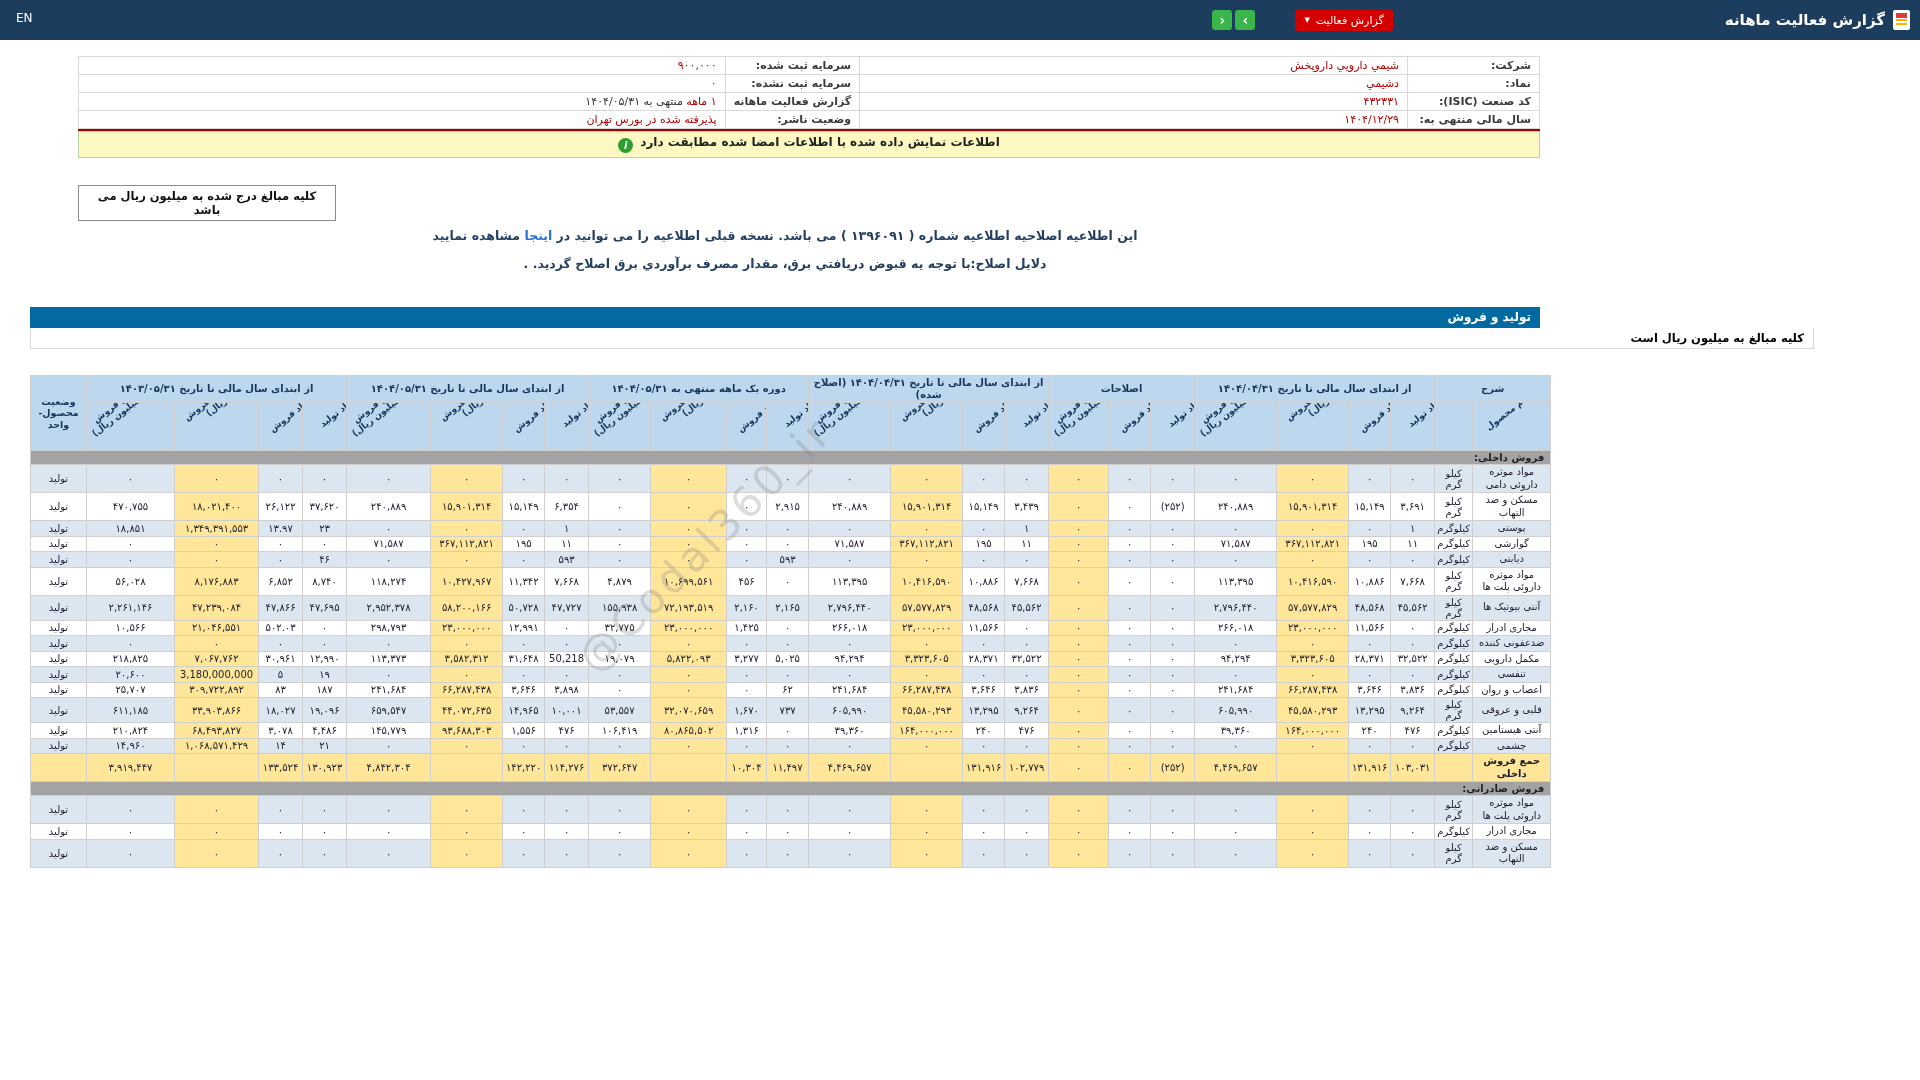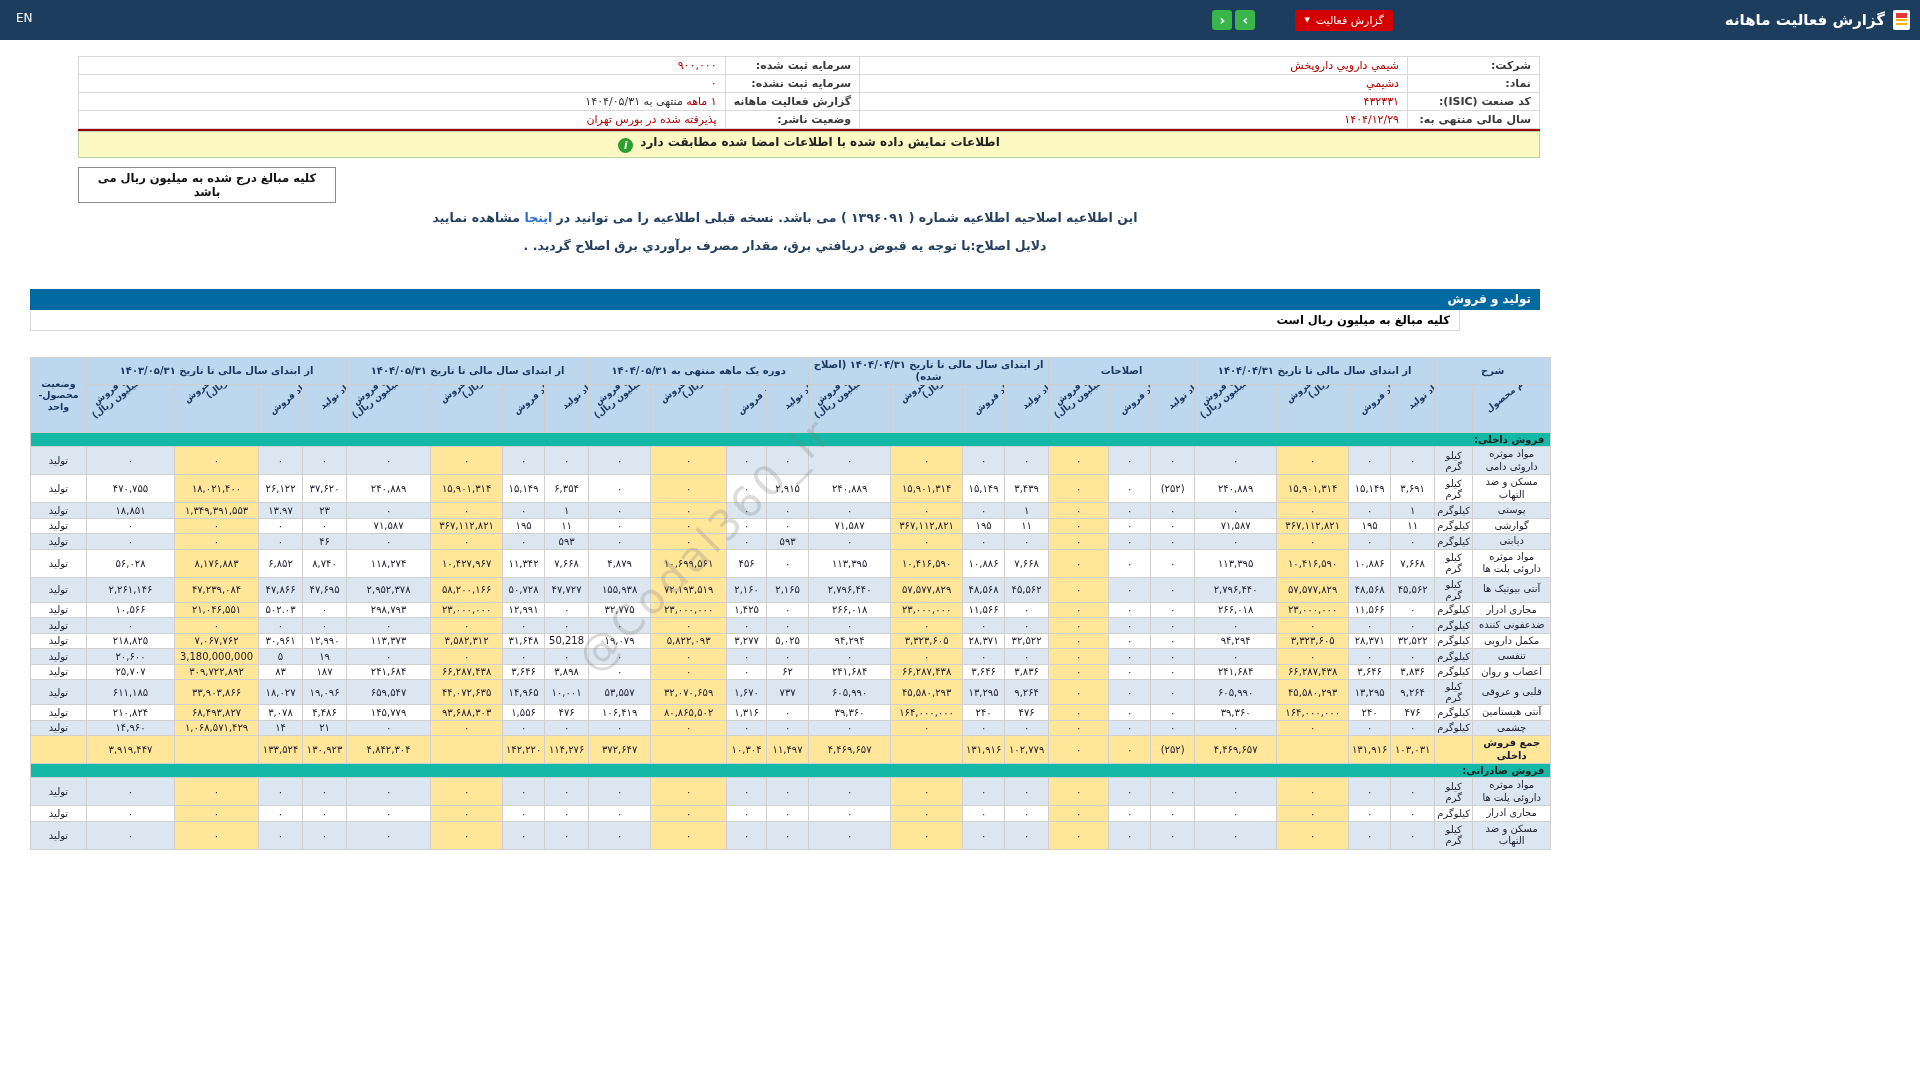--- a/index.html
+++ b/index.html
@@ -32,54 +32,54 @@
   table.info .redval  { color:#b00000; }
 
   
   .signed { margin:0 0 0 78px; width:1462px; background:#fef9c3; border:1px solid #b5d6a7; color:#222;
             font-size:12px; font-weight:bold; text-align:center; padding:3px 0 4px; direction:rtl; }
   .info-icon { display:inline-flex; width:15px; height:15px; border-radius:50%; background:#2e9e2e; color:#fff;
                align-items:center; justify-content:center; font-size:10px; font-weight:bold; font-style:italic;
                margin-right:7px; vertical-align:-3px; }
 
   
-  .amounts { margin:9px 0 0 78px; width:258px; border:1px solid #8c8c8c; background:#fff; padding:3px 6px;
+  .amounts { margin:27px 0 0 78px; width:258px; border:1px solid #8c8c8c; background:#fff; padding:3px 6px;
              font-size:11.5px; font-weight:bold; text-align:center; direction:rtl; color:#111; }
 
   
   .correction { width:1510px; margin:7px 0 0 30px; text-align:center; font-size:12.5px; font-weight:bold;
                 color:#243f60; direction:rtl; }
   .correction a { color:#2a6fd6; text-decoration:none; cursor:pointer;text-align:center; }
   .reason { width:1510px; margin:13px 0 0 30px; text-align:center; font-size:12.5px; font-weight:bold;
             color:#243f60; direction:rtl; }
 
   
   .prod-bar { margin:36px 0 0 30px; width:1510px; background:#0369a1; color:#fff; font-weight:bold; font-size:12px;
               text-align:right; padding:3px 9px 4px; direction:rtl; }
-  .prod-note { margin:0 0 0 30px; width:1430px; border:1px solid #d9d9d9; border-top:none; font-weight:bold;
+  .prod-note { margin:0 0 0 30px; width:1784px; border:1px solid #d9d9d9; border-top:none; font-weight:bold;
                font-size:11.5px; text-align:right; padding:3px 9px; direction:rtl; color:#000; }
 
   
   .tbl-wrap { margin:26px 0 0 30px; width:1510px; position:relative; }
   table.main { width:100%; border-collapse:collapse; direction:rtl; table-layout:fixed; font-size:10px; }
   table.main th, table.main td { border:1px solid #cfcfcf; padding:1px 2px; text-align:center; color:#1c1c2e;
                                  overflow:hidden; }
   table.main thead th { background:#bdd7ee; color:#17365d; font-weight:bold; }
   th.grp { font-size:10px; padding:2px 2px; line-height:1.2; }
   th.status-h { font-size:9.5px; white-space:normal; }
   th.diag { height:48px; position:relative; overflow:visible; }
   th.diag span { position:absolute; left:1px; bottom:4px; width:72px; transform:rotate(-38deg);
                  transform-origin:0 100%; font-size:9px; font-weight:bold; color:#17365d; line-height:1.1;
                  text-align:right; direction:rtl; pointer-events:none; }
   tr.rb  td { background:#dce6f1; }
   tr.rw  td { background:#ffffff; }
   td.y   { background:#ffe699 !important; }
   tr.total td { background:#ffe699; }
   tr.total td.name { font-weight:bold; }
-  tr.sec td { background:#14b8a6; font-weight:bold; text-align:right; padding-right:6px; color:#222; }
+  tr.sec td { background:#a3a3a3; font-weight:bold; text-align:right; padding-right:6px; color:#222; }
   td.name { text-align:right; padding-right:4px; line-height:1.25; }
   td.neg { color:#c00000; }
 
   
   .watermark { position:absolute; left:585px; top:640px; transform:rotate(-45deg); transform-origin:0 50%;
                font-size:42px; letter-spacing:4px; color:rgba(130,130,130,0.28); direction:ltr;
                pointer-events:none; z-index:6; white-space:nowrap; }
 </style>
 </head>
 <body>

